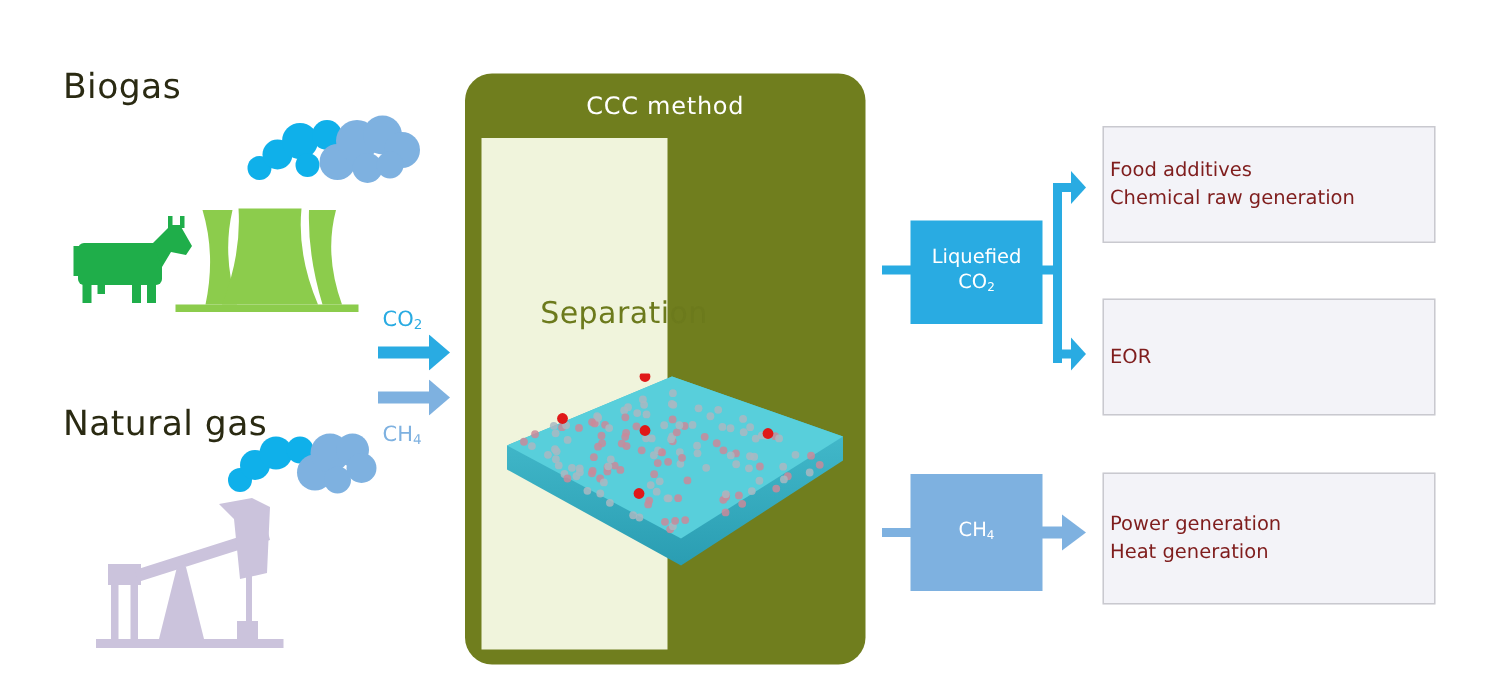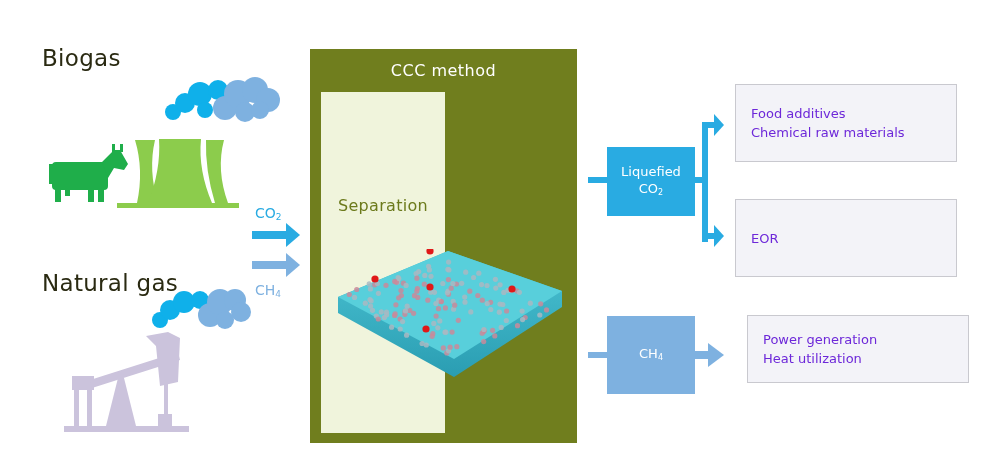--- a/index.html
+++ b/index.html
@@ -2,33 +2,33 @@
 <html><head>
 <meta charset="utf-8">
 <style>
   html, body { margin:0; padding:0; background:#ffffff; }
   body { width:1000px; height:463px; position:relative; overflow:hidden;
          font-family:"DejaVu Sans","Liberation Sans",sans-serif; }
   .abs { position:absolute; }
   .src-label { font-size:23px; color:#2a2a12; letter-spacing:0.3px; }
   .gas-label { font-size:14px; }
   .gas-label sub { font-size:9px; vertical-align:-2px; }
-  #ccc-box { left:310px; top:49px; width:267px; height:394px; background:#707e1e; }
+  #ccc-box { left:310px; top:49px; width:267px; height:394px; background:#707e1e;border-radius:18px; }
   #ccc-title { left:0; top:12px; width:267px; text-align:center; color:#ffffff; font-size:16px; letter-spacing:0.5px; }
   #sep-panel { left:11px; top:43px; width:124px; height:341px; background:#f0f4dc; }
   #pur-panel { left:135px; top:43px; width:122px; height:341px; background:#d2dc4d; }
-  .panel-label { top:104px; width:100%; text-align:center; color:#6c7a1c; font-size:16px; letter-spacing:0.3px; }
+  .panel-label { top:104px; width:100%; text-align:center; color:#6c7a1c; font-size:20px; letter-spacing:0.3px;padding-left:33px; }
   .proc-box { color:#ffffff; font-size:13px; text-align:center; display:flex; flex-direction:column; justify-content:center; align-items:center; line-height:17px; }
   .proc-box sub { font-size:8px; vertical-align:-2px; }
   #liq-box { left:607px; top:147px; width:88px; height:69px; background:#29abe2; }
   #ch4-box { left:607px; top:316px; width:88px; height:78px; background:#7eb1e0; }
-  .app-box { left:735px; width:222px; background:#f3f3f8; border:1px solid #c9c9cf; box-sizing:border-box; color:#6d28d9; font-size:13px; line-height:19px; padding-left:15px; display:flex; flex-direction:column; justify-content:center; }
+  .app-box { left:735px; width:222px; background:#f3f3f8; border:1px solid #c9c9cf; box-sizing:border-box; color:#7f1d1d; font-size:13px; line-height:19px; padding-left:4px; display:flex; flex-direction:column; justify-content:center; }
   #app-1 { top:84px; height:78px; }
   #app-2 { top:199px; height:78px; }
-  #app-3 { top:315px; height:68px;margin-left:12px; }
+  #app-3 { top:315px; height:88px; }
 </style>
 </head>
 <body>
 
 <div class="abs src-label" style="left:42px;top:45px;">Biogas</div>
 <div class="abs src-label" style="left:42px;top:270px;">Natural gas</div>
 
 <svg class="abs" style="left:40px;top:70px;" width="240" height="140">
   <g>
     <circle cx="133" cy="42" r="8" fill="#0fb0ea"></circle>
@@ -281,21 +281,21 @@
   <rect x="0" y="12" width="20" height="6" fill="#7eb1e0"></rect>
   <rect x="106" y="11" width="16" height="8" fill="#7eb1e0"></rect>
   <polygon points="120,3 136,15 120,27" fill="#7eb1e0"></polygon>
 </svg>
 <div id="ch4-box" class="abs proc-box">
   <span><span>CH</span><sub>4</sub></span>
 </div>
 
 <div id="app-1" class="abs app-box">
   <div>Food additives</div>
-  <div>Chemical raw materials</div>
+  <div>Chemical raw generation</div>
 </div>
 <div id="app-2" class="abs app-box">
   <div>EOR</div>
 </div>
 <div id="app-3" class="abs app-box">
   <div>Power generation</div>
-  <div>Heat utilization</div>
+  <div>Heat generation</div>
 </div>
 
 </body></html>

